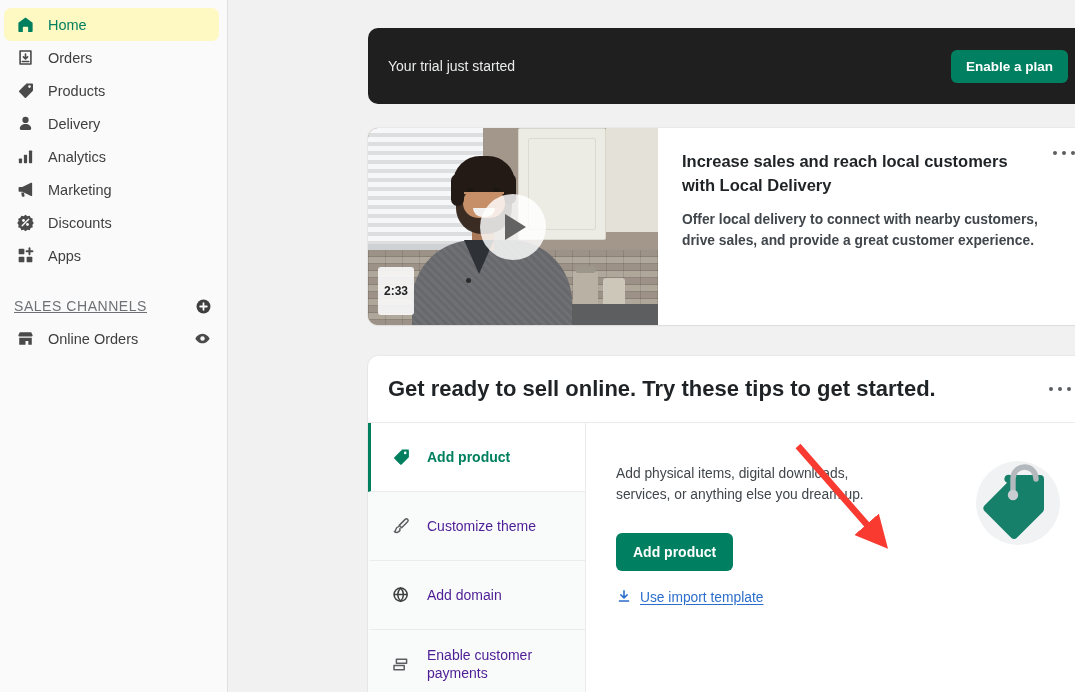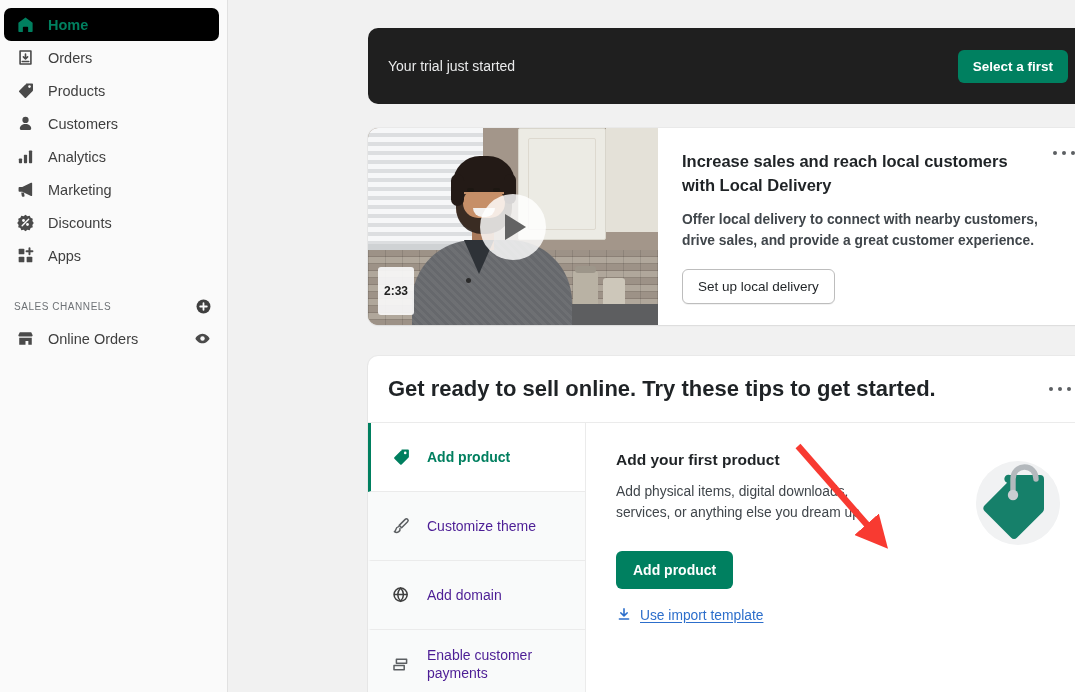--- a/index.html
+++ b/index.html
@@ -28,30 +28,30 @@
     color: #3f3f3f;
     font-size: 14.5px;
     cursor: pointer;
   }
   .nav-item .ico {
     width: 22px; height: 20px; flex: 0 0 22px;
     margin-right: 12px;
     display: flex; align-items: center; justify-content: center;
   }
   .nav-item .ico svg { display: block; }
-  .nav-item.active { background: #000000; color: #007f5f; font-weight: 700; }
+  .nav-item.active { background: #fef9c3; color: #007f5f; font-weight: 400; }
   .nav-item.active .ico svg { fill: #007f5f; }
 
   .sales-head {
     display: flex; align-items: center; justify-content: space-between;
     margin: 22px 14px 4px 14px;
     height: 24px;
   }
   .sales-head .lbl {
-    font-size: 10px; letter-spacing: .55px; color: #6d7175;
+    font-size: 14px; letter-spacing: .55px; color: #6d7175; text-decoration: underline;
   }
   .plus-btn { width: 20px; height: 20px; cursor: pointer; display:flex; align-items:center; justify-content:center;}
   .channel-row {
     display: flex; align-items: center;
     height: 33px; margin: 0 8px 0 4px; padding-left: 10px;
     border-radius: 7px; color: #3f3f3f; font-size: 14.5px; cursor: pointer;
   }
   .channel-row .ico { width: 22px; flex: 0 0 22px; margin-right: 12px; display:flex; align-items:center; justify-content:center;}
   .channel-row .eye { margin-left: auto; margin-right: 8px; display:flex; align-items:center; cursor:pointer;}
 
@@ -266,21 +266,21 @@
       <span>Products</span>
     </div>
 
     <div class="nav-item">
       <span class="ico">
         <svg width="19" height="19" viewBox="0 0 20 20" fill="#4a4a4a">
             <circle cx="10" cy="6.2" r="3.3"></circle>
             <path d="M10 10.6c-3.3 0-6 2-6 4.6 0 .9.7 1.6 1.6 1.6h8.8c.9 0 1.6-.7 1.6-1.6 0-2.6-2.7-4.6-6-4.6z"></path>
           </svg>
       </span>
-      <span>Customers</span>
+      <span>Delivery</span>
     </div>
 
     <div class="nav-item">
       <span class="ico">
         <svg width="19" height="19" viewBox="0 0 20 20" fill="#4a4a4a">
             <rect x="3" y="12.2" width="3.4" height="5" rx=".8"></rect>
             <rect x="8.3" y="8.2" width="3.4" height="9" rx=".8"></rect>
             <rect x="13.6" y="3.6" width="3.4" height="13.6" rx=".8"></rect>
           </svg>
       </span>
@@ -345,21 +345,21 @@
             <circle cx="10" cy="10" r="2.6" fill="#fafafa"></circle>
           </svg>
       </span>
     </div>
   </nav>
 
   <main id="main">
 
     <section id="trial-banner">
       <span class="msg">Your trial just started</span>
-      <button id="select-plan">Select a first</button>
+      <button id="select-plan">Enable a plan</button>
     </section>
 
     <section id="video-card">
       <div id="video-thumb">
         <div class="kb-wall"></div>
         <div class="kb-cab"></div>
         <div class="kb-cab2"></div>
         <div class="kb-tile"></div>
         <div class="kb-blind"></div>
         <div class="kb-blindframe"></div>
@@ -382,21 +382,20 @@
 
         <div id="play-btn">
           <span class="tri"></span>
         </div>
         <div id="video-duration">2:33</div>
       </div>
 
       <div id="video-body">
         <div id="video-title">Increase sales and reach local customers with Local Delivery</div>
         <div id="video-desc">Offer local delivery to connect with nearby customers, drive sales, and provide a great customer experience.</div>
-        <button id="setup-delivery-btn">Set up local delivery</button>
         <div class="kebab" style="right:10px; top:14px;">
           <i></i>
             <i></i>
             <i></i>
         </div>
       </div>
     </section>
 
     <section id="setup-card">
       <div id="setup-header">
@@ -446,21 +445,20 @@
               <svg width="20" height="20" viewBox="0 0 20 20" fill="none" stroke="#5c5f62" stroke-width="1.5">
                   <path d="M5.4 5.2h10.2v4.1H5.4z" stroke-linejoin="round"></path>
                   <path d="M13.2 11.6H3v4.1h10.2v-4.1z" stroke-linejoin="round"></path>
                 </svg>
             </span>
             <span class="lbl">Enable customer payments</span>
           </div>
         </div>
 
         <div id="step-detail">
-          <div id="detail-title">Add your first product</div>
           <div id="detail-desc">Add physical items, digital downloads, services, or anything else you dream up.</div>
           <button id="add-product-btn">Add product</button>
           <div id="import-link">
             <span>
               <svg width="16" height="16" viewBox="0 0 20 20" fill="#2c6ecb">
                   <path d="M10 2.6a1 1 0 0 1 1 1v6.5l2.1-2.1a1 1 0 1 1 1.4 1.4l-3.8 3.8a1 1 0 0 1-1.4 0L5.5 9.4a1 1 0 1 1 1.4-1.4L9 10.1V3.6a1 1 0 0 1 1-1z"></path>
                   <rect x="3.3" y="15.2" width="13.4" height="2" rx="1"></rect>
                 </svg>
             </span>
             <span class="txt">Use import template</span>

